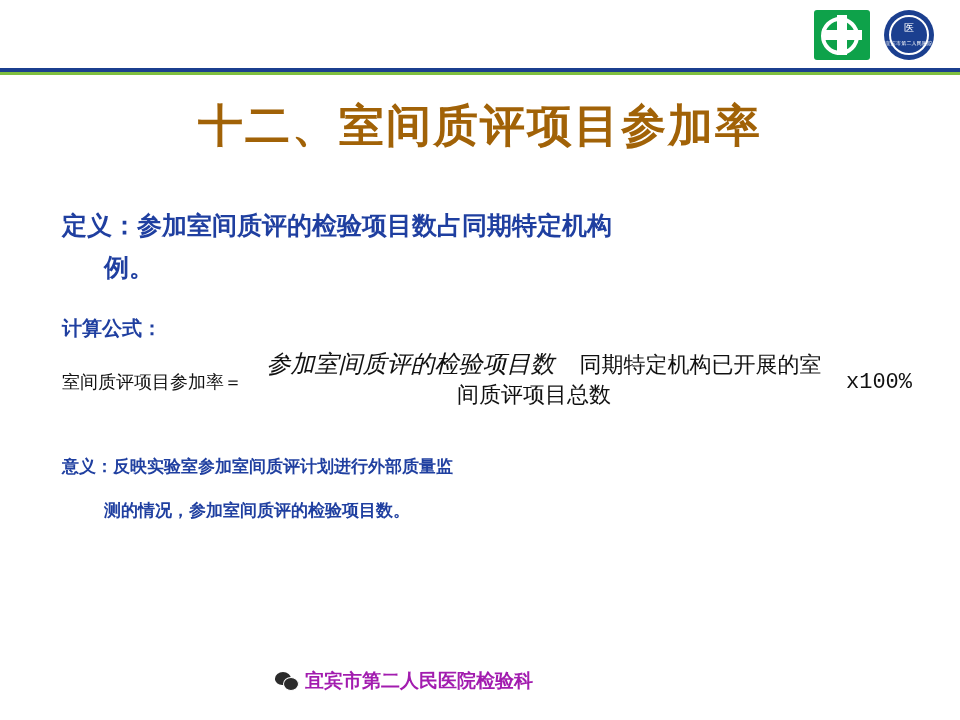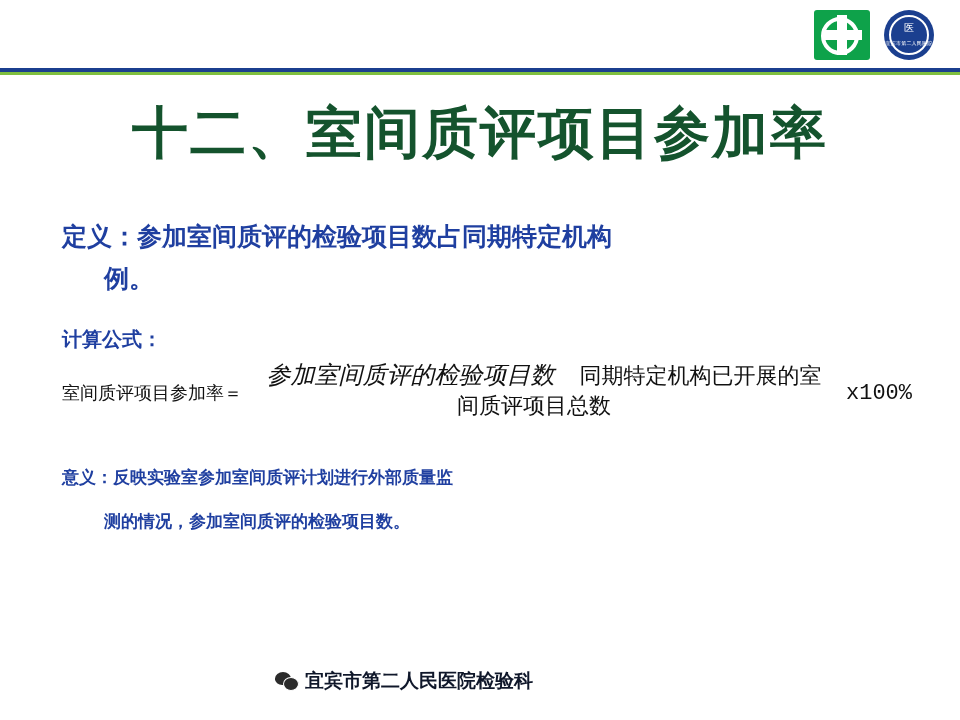--- a/index.html
+++ b/index.html
@@ -107,30 +107,30 @@
     left: 0; top: 72px;
     width: 960px; height: 3px;
     background: #7fbf3f;
   }
   .title {
     position: absolute;
     top: 96px;
     left: 0;
     width: 960px;
     text-align: center;
-    color: #14532d;
-    font-size: 56px;
+    color: #a16207;
+    font-size: 45px;
     font-weight: bold;
     letter-spacing: 2px;
     font-family: "DejaVu Sans", "Liberation Sans", sans-serif;
   }
   .body-block {
     position: absolute;
     left: 62px;
-    top: 216px;
+    top: 205px;
     width: 850px;
   }
   .def-text {
     color: #1f3fa0;
     font-size: 25px;
     line-height: 42px;
     font-weight: bold;
     font-family: "DejaVu Sans", "Liberation Sans", sans-serif;
   }
   .def-text .indent {
@@ -193,21 +193,21 @@
   .meaning .indent {
     display: block;
     padding-left: 42px;
   }
   .footer {
     position: absolute;
     bottom: 26px;
     left: 0;
     width: 808px;
     text-align: center;
-    color: #0f172a;
+    color: #a21caf;
     font-size: 19px;
     font-weight: bold;
     display: flex;
     justify-content: center;
     align-items: center;
     gap: 8px;
     font-family: "DejaVu Sans", "Liberation Sans", sans-serif;
   }
   .wechat-icon {
     display: inline-block;

